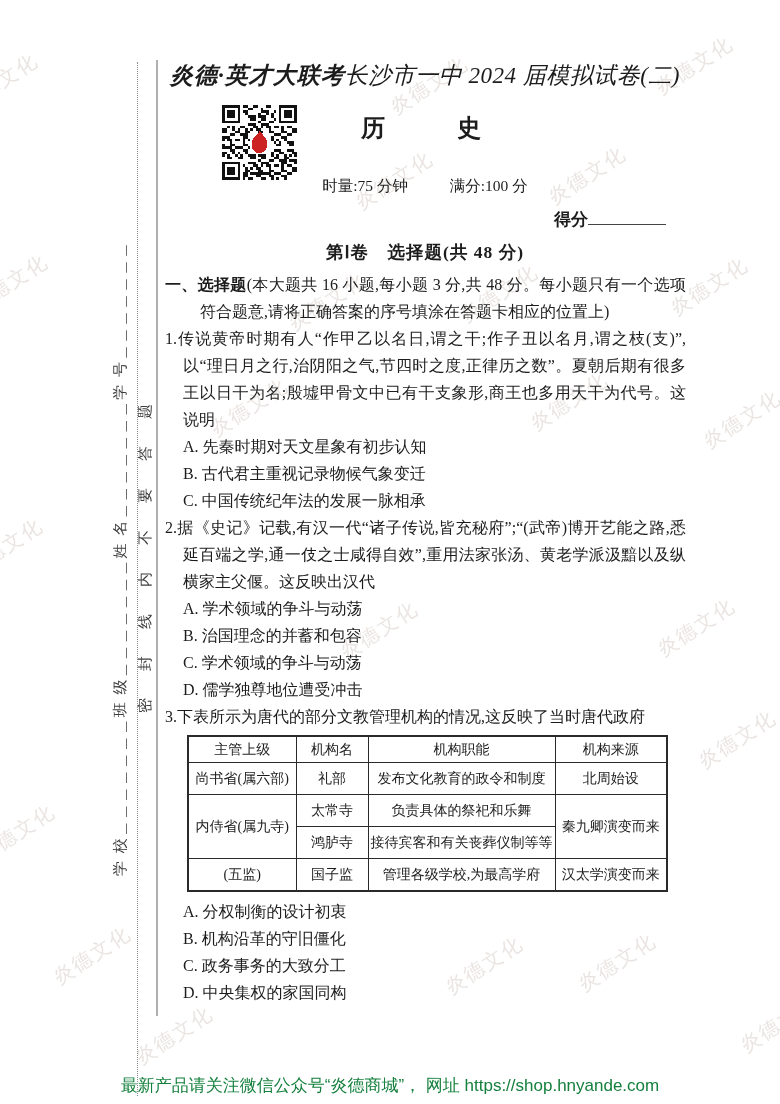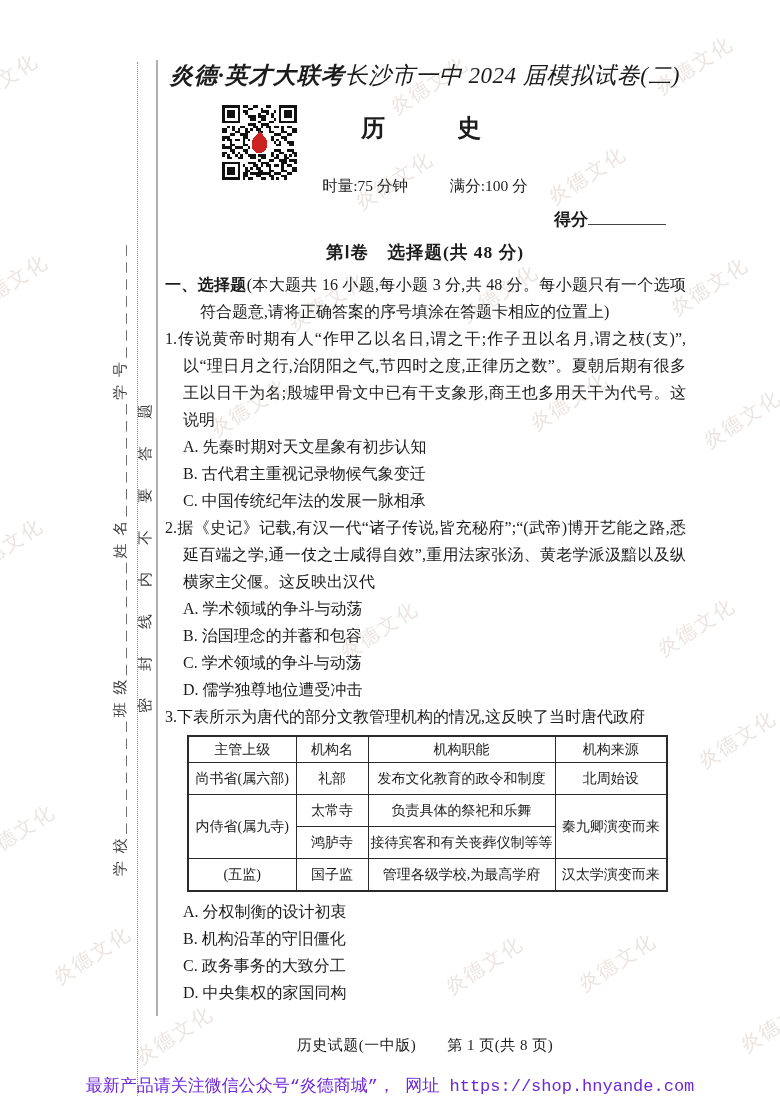--- a/index.html
+++ b/index.html
@@ -49,21 +49,21 @@
   .info-table th,.info-table td{
     border:1px solid #2a2a2a;text-align:center;font-weight:normal;
     font-size:14px;line-height:17px;padding:1px 2px;white-space:nowrap;
   }
   .info-table th{height:23px;}
   .info-table td{height:29px;}
   
   .page-footer{position:absolute;left:165px;top:1036px;width:520px;text-align:center;font-size:15px;letter-spacing:.5px;}
   .promo-footer{
     position:absolute;left:0;top:1074px;width:780px;text-align:center;
-    font-family:Liberation Mono, monospace;font-size:17px;color:#6d28d9;
+    font-family:Liberation Sans, sans-serif;font-size:17px;color:#15803d;
   }
 </style>
 </head>
 <body>
 
 <div class="page">
 
   <div id="wm-layer">
       <div class="wm" style="left: -45px; top: 95px;">炎德文化</div>
       <div class="wm" style="left: 385px; top: 98px;">炎德文化</div>
@@ -443,16 +443,15 @@
       </tbody>
         </table>
 
       <div class="opt">A. 分权制衡的设计初衷</div>
       <div class="opt">B. 机构沿革的守旧僵化</div>
       <div class="opt">C. 政务事务的大致分工</div>
       <div class="opt">D. 中央集权的家国同构</div>
     </div>
   </div>
 
-  <div class="page-footer">历史试题(一中版)　　第 1 页(共 8 页)</div>
   <div class="promo-footer">最新产品请关注微信公众号“炎德商城”， 网址 https://shop.hnyande.com</div>
 
 </div>
 
 </body></html>

